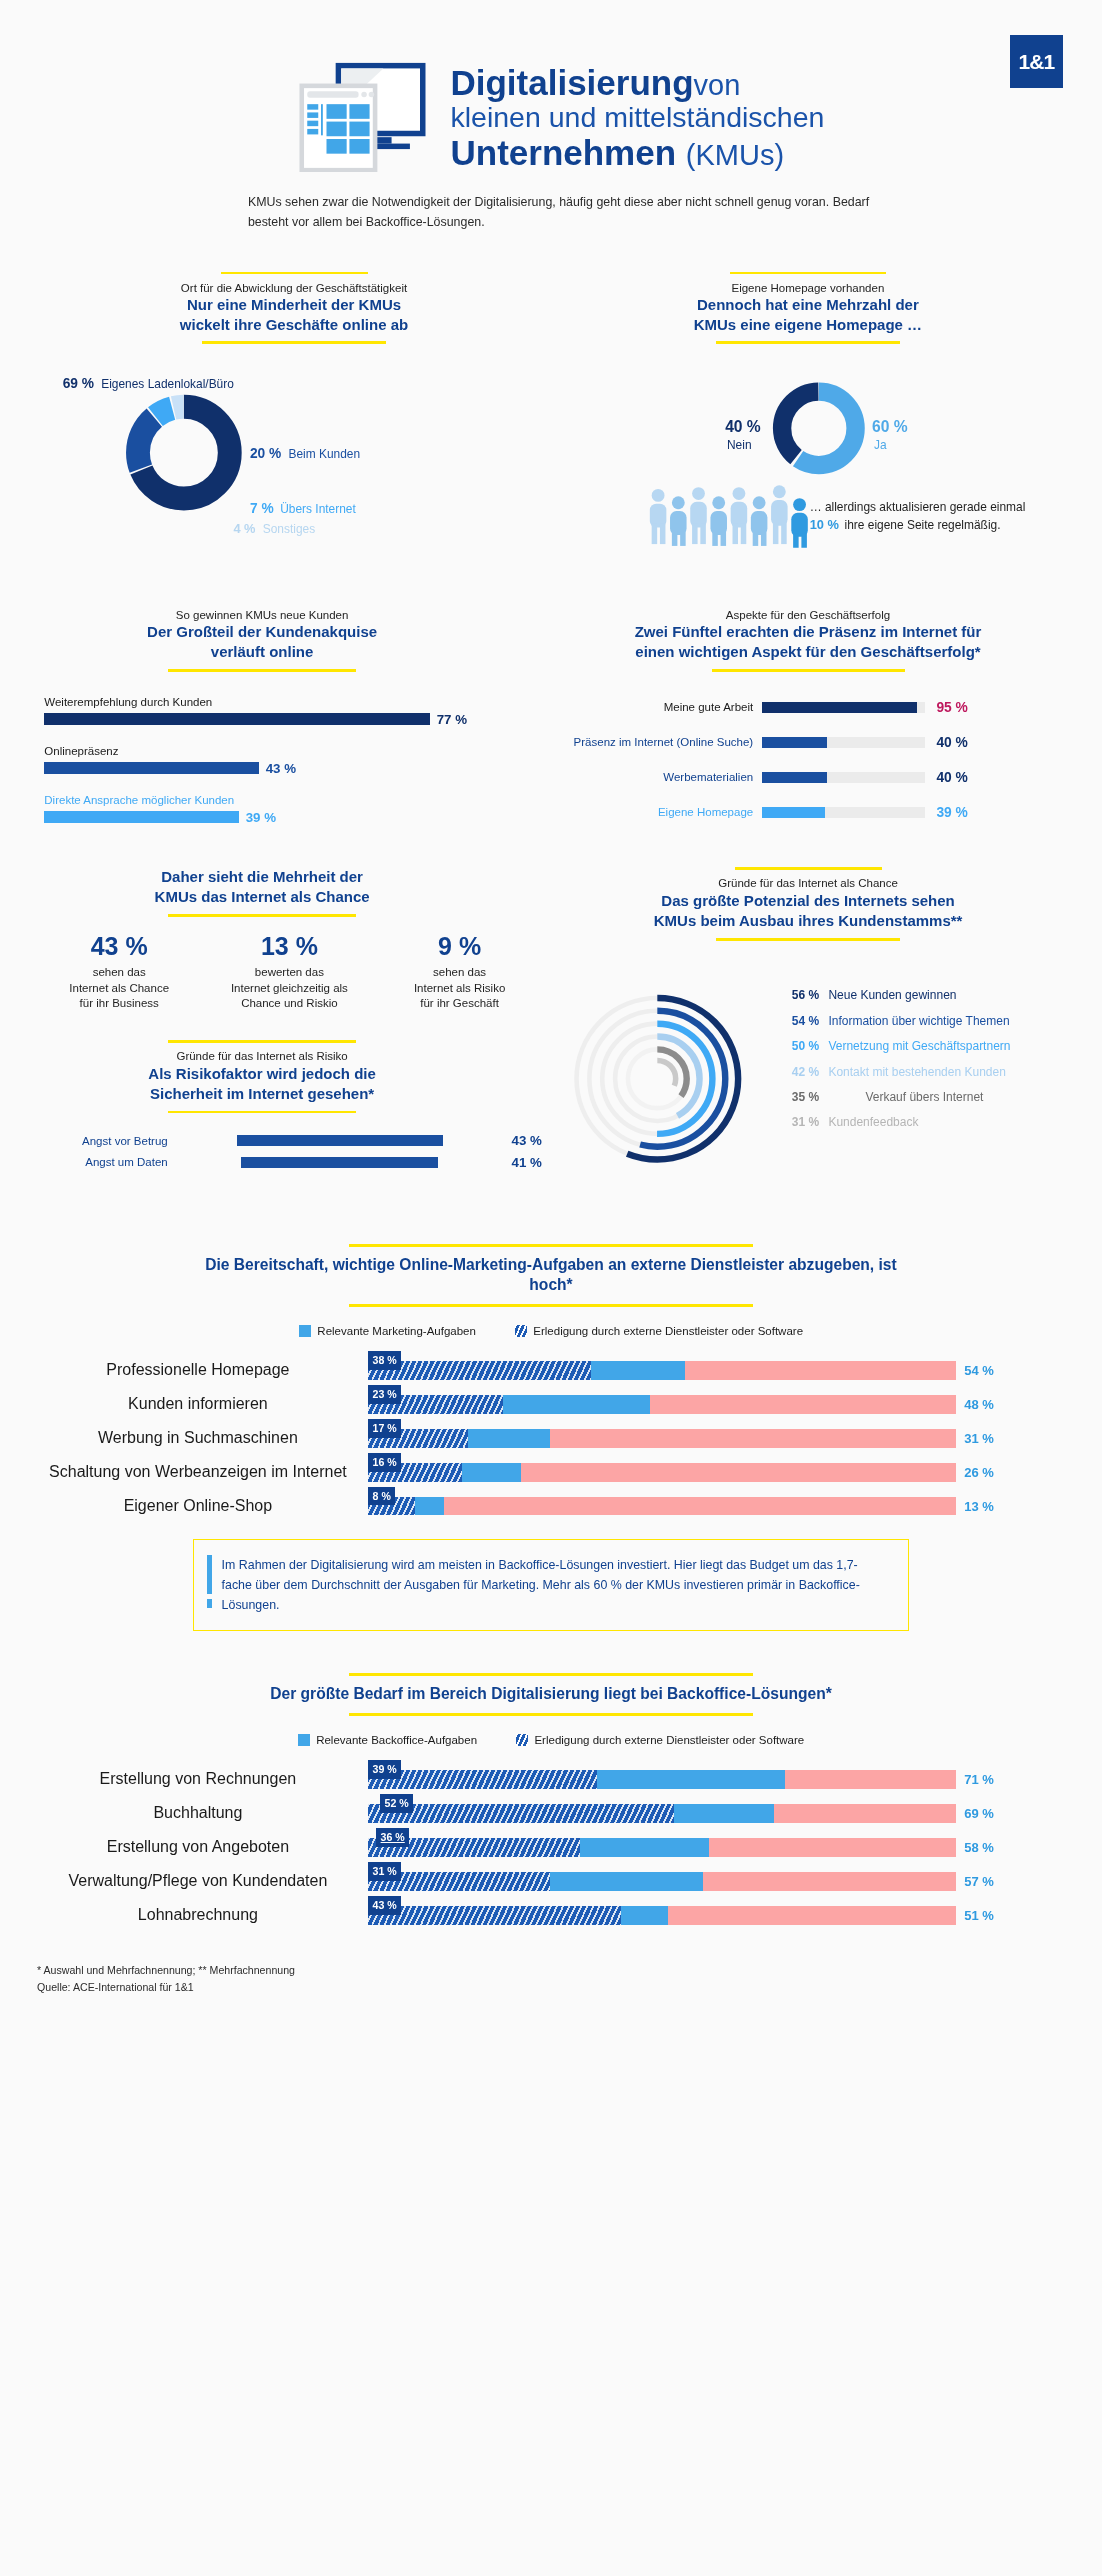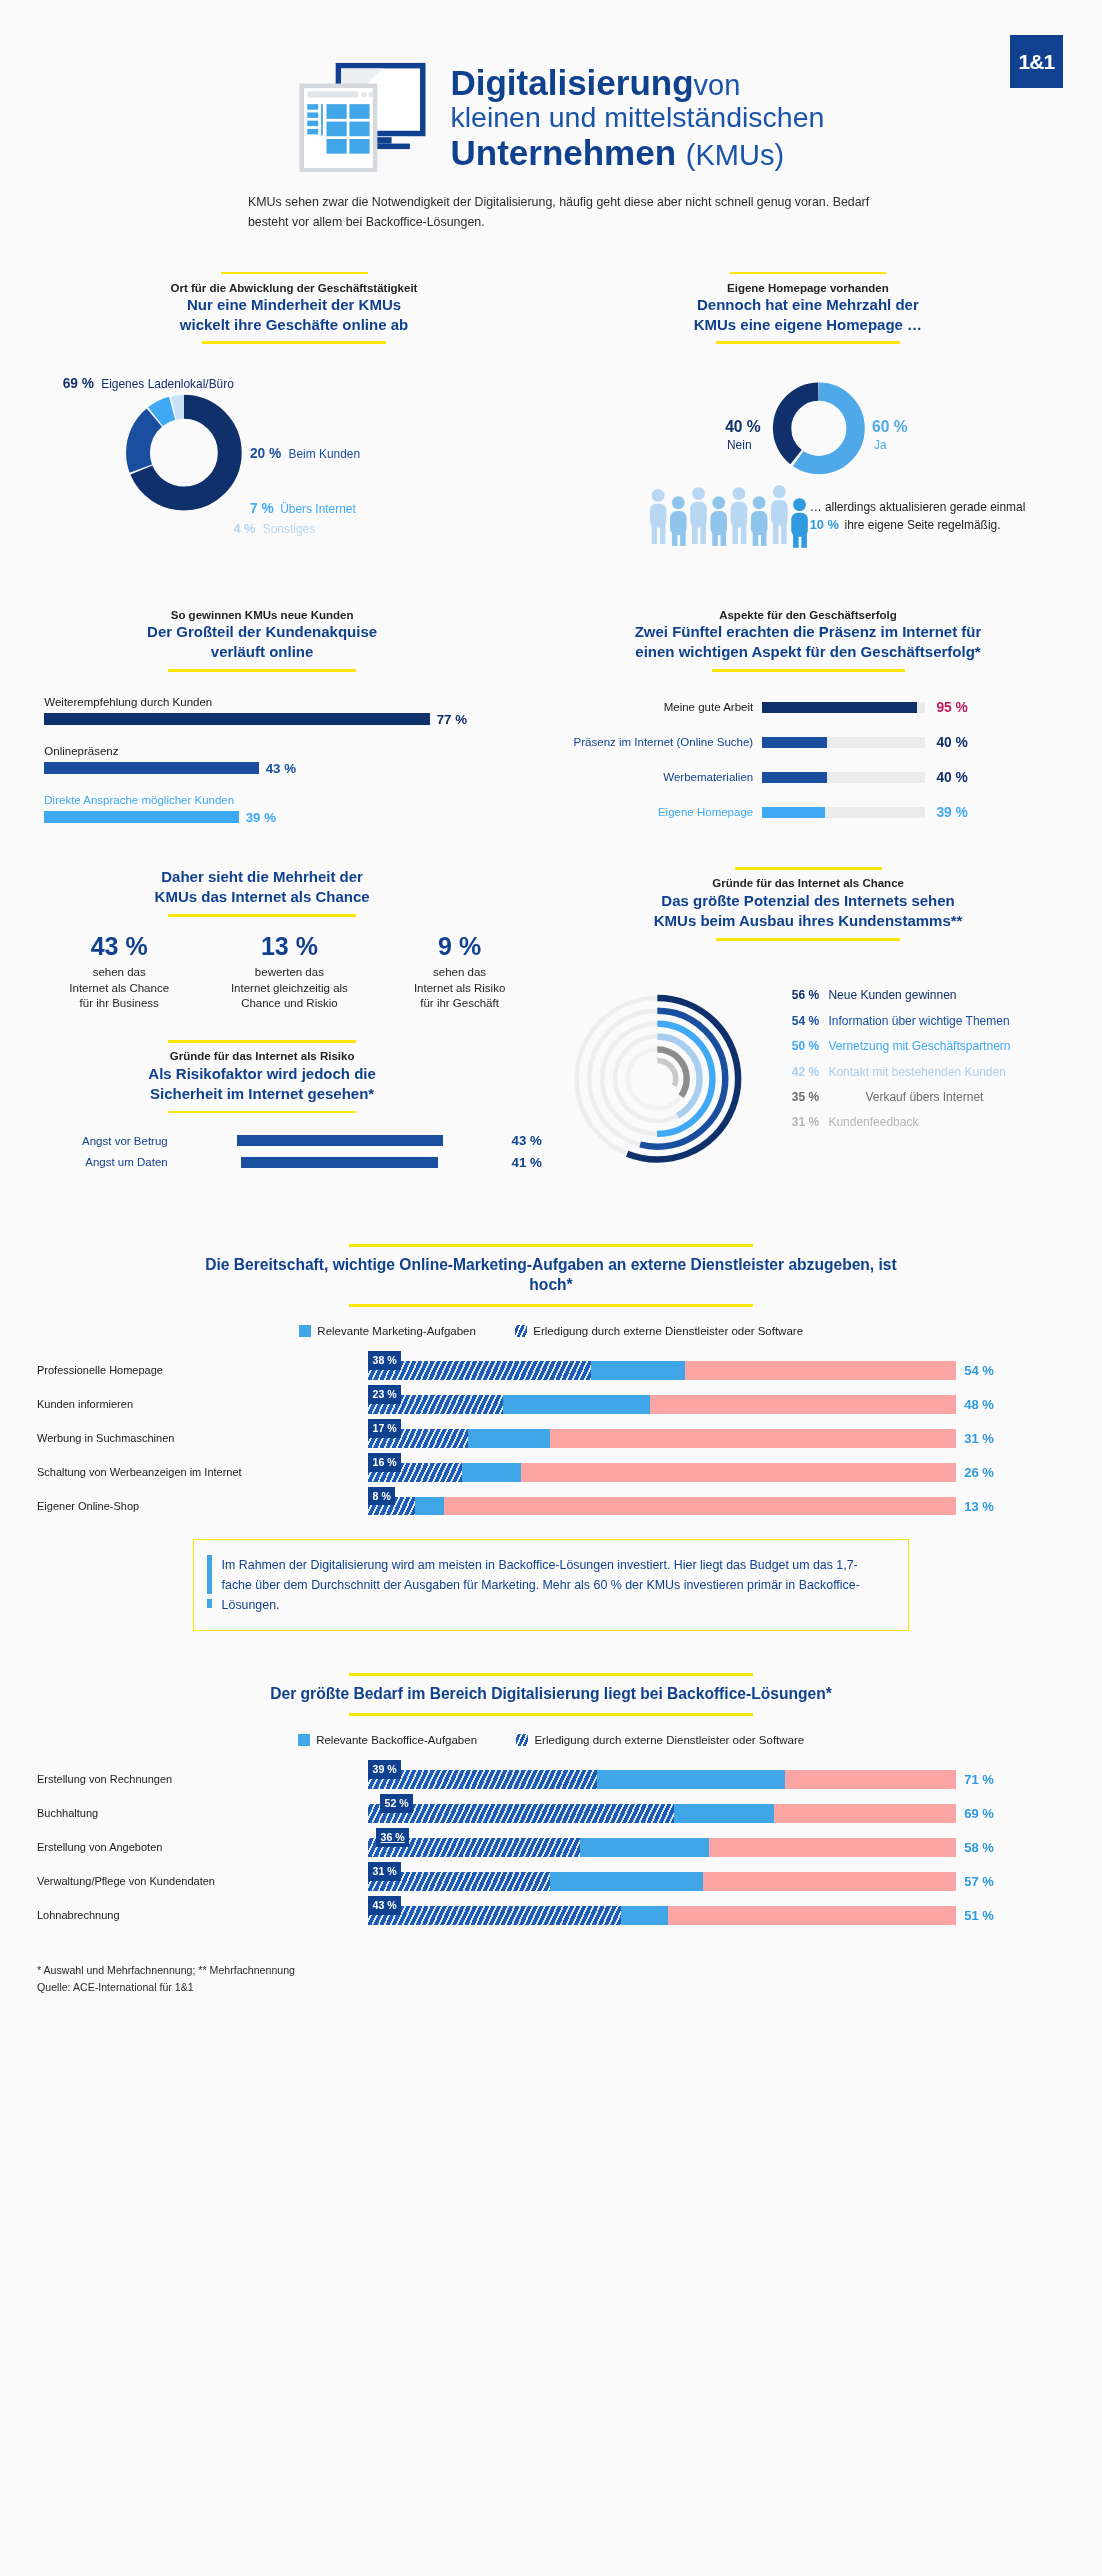--- a/index.html
+++ b/index.html
@@ -50,21 +50,21 @@
     width:643px;margin:20px auto 0 auto;padding-left:18.4px;
     font-size:12.4px;line-height:1.62;color:#2b2b2b;
   }
 
   
   .cols{display:flex;width:1102px;padding:0 37px;}
   .col{width:514px;}
   .col.right{margin-left:18.4px;}
 
   .rule{height:2.8px;background:var(--yellow);margin:0 auto;}
-  .kicker{font-size:11.5px;color:#232323;text-align:center;margin:7.3px 0 1.8px;font-weight:bold;}
+  .kicker{font-size:11.5px;color:#232323;text-align:center;margin:7.3px 0 1.8px;}
   .headline{font-size:15px;font-weight:bold;color:#10418f;text-align:center;line-height:1.32;}
   .head-block{margin:0 auto;}
 
   
   .donut-wrap{position:relative;}
   svg{display:block;}
 
   
   .barrow{margin-bottom:18.4px;}
   .barlabel{font-size:11.5px;margin-bottom:3.7px;}
@@ -98,21 +98,21 @@
   
   .fullsec{padding:0 37px;}
   .fullhead{font-size:15.6px;font-weight:bold;color:#10418f;text-align:center;line-height:1.3;}
   .legend{display:flex;justify-content:center;gap:39px;margin-top:18.4px;font-size:11.5px;align-items:center;}
   .legend span.sw{width:12px;height:12px;display:inline-block;margin-right:6.4px;vertical-align:-1.8px;}
   .sw-solid{background:#41a6e8;}
   .sw-hatch{background:#1d5bb5;
     background-image:repeating-linear-gradient(115deg,#fff 0 1.8px,transparent 1.8px 4.6px);}
 
   .dbrow{display:flex;align-items:center;margin-bottom:15.6px;}
-  .dbname{width:331px;text-align:left;font-size:11px;padding-right:9.2px;}
+  .dbname{width:331px;text-align:center;font-size:16px;padding-right:9.2px;}
   .dbtrack{width:588px;height:18.4px;background:#fca5a5;position:relative;}
   .dbouter{height:18.4px;background:#41a6e8;position:absolute;left:0;top:0;}
   .dbinner{height:18.4px;background:#1d5bb5;position:absolute;left:0;top:0;
     background-image:repeating-linear-gradient(115deg, rgba(255,255,255,.85) 0 1.8px, transparent 1.8px 5.5px);}
   .dbtag{position:absolute;top:-10px;height:18.4px;background:#10418f;color:#fff;
     font-size:10.6px;font-weight:bold;padding:1.8px 4.6px 0 4.6px;line-height:14.7px;z-index:3;}
   .dbval{font-size:13px;font-weight:bold;color:#2f9ae0;margin-left:8.3px;white-space:nowrap;}
 
   
   .callout{

